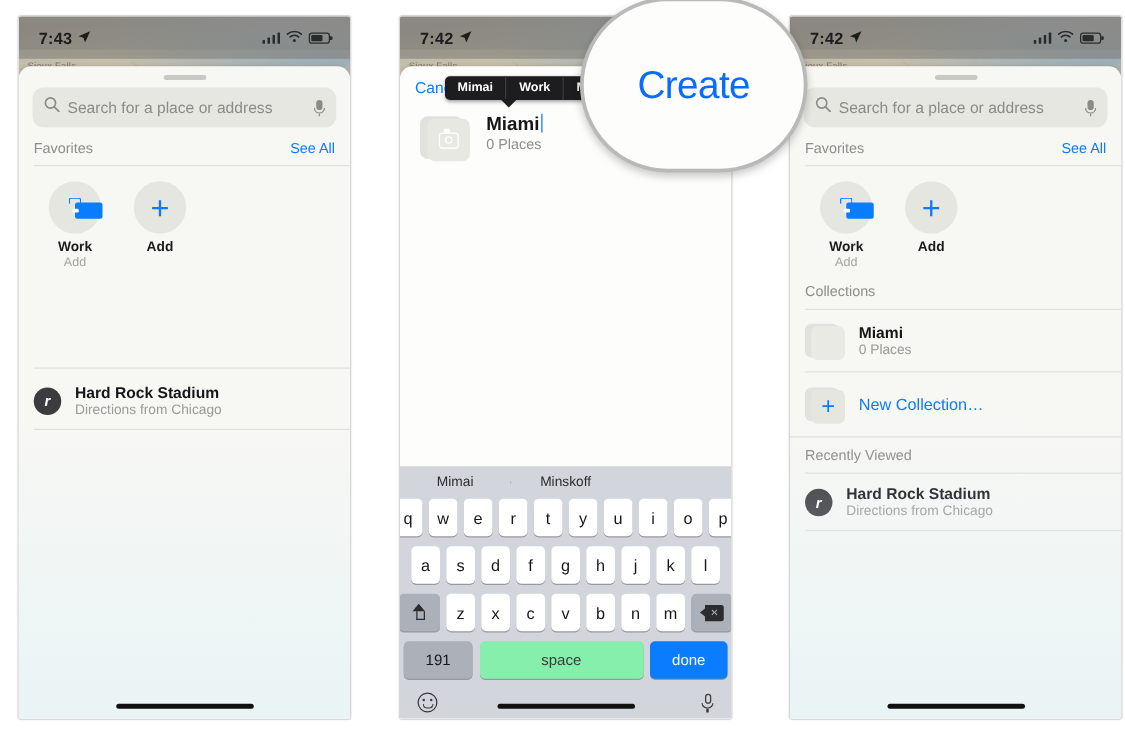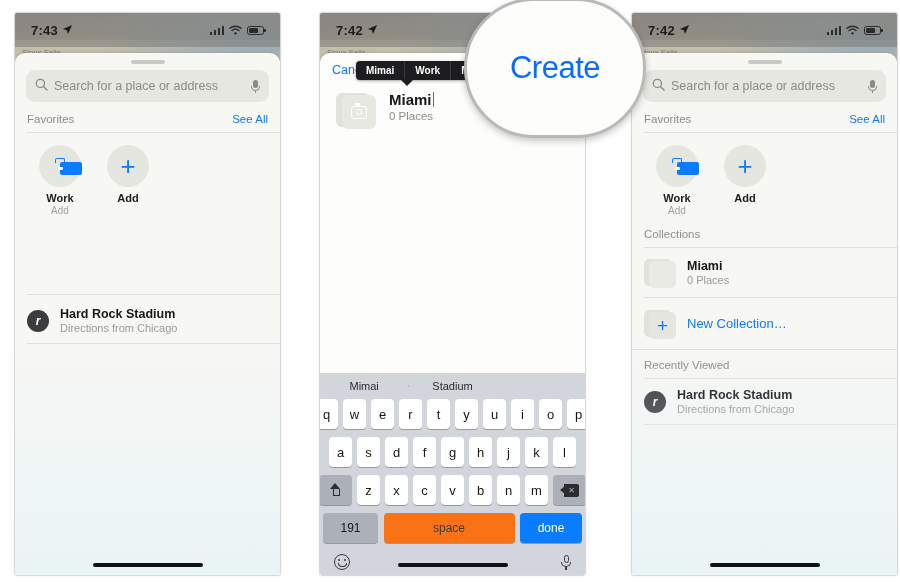--- a/index.html
+++ b/index.html
@@ -199,21 +199,21 @@
   .krow { display:flex; justify-content:center; gap:5.5px; margin-bottom:8px; padding:0 3px; }
   .key {
     height:30px; min-width:22.5px; flex:1; background:#fff; border-radius:4px;
     display:flex; align-items:center; justify-content:center;
     font-size:13px; color:#17171a; box-shadow:0 1px 0 rgba(0,0,0,0.28);
   }
   .krow.r2 { padding:0 14px; }
   .krow.r3 { padding:0 3px; }
   .key.wide { flex:0 0 33px; background:#abb0b9; }
   .key.num { flex:0 0 55px; background:#abb0b9; font-size:12px; }
-  .key.space { flex:1; background:#f97316; font-size:12px; color:#3a3a3c; }
+  .key.space { flex:1; background:#86efac; font-size:12px; color:#3a3a3c; }
   .key.done { flex:0 0 62px; background:#0a7cff; color:#fff; font-size:12px; font-weight:normal; }
   .krow.bottom { margin-bottom:4px; }
   .kbfoot { display:flex; align-items:center; justify-content:space-between; padding:2px 14px 0; height:28px; }
   .emoji { width:16px; height:16px; border:1.4px solid #3a3a3c; border-radius:50%; position:relative; }
   .emoji::before { content:""; position:absolute; left:3px; top:4px; width:2px; height:2px; border-radius:50%; background:#3a3a3c;
                    box-shadow:6px 0 0 #3a3a3c; }
   .emoji::after { content:""; position:absolute; left:3.2px; top:7.5px; width:7px; height:3.5px;
                   border:1.3px solid #3a3a3c; border-top:none; border-radius:0 0 6px 6px; }
   .mic2 { width:10px; height:15px; position:relative; }
   .mic2 .cap { position:absolute; top:0; left:2.5px; width:5px; height:8px; border-radius:3px; border:1.3px solid #3a3a3c; }
@@ -438,21 +438,21 @@
 
       <div class="predict">
         <span class="pitem">Mimai</span>
         <span class="pitem">Work</span>
         <span class="pitem">Mi</span>
       </div>
 
       <div class="keyboard">
         <div class="suggbar">
           <span class="sugg">Mimai</span>
-          <span class="sugg">Stadium</span>
+          <span class="sugg">Minskoff</span>
           <span class="sugg"></span>
         </div>
 
         <div class="krow r1">
           <span class="key">q</span>
           <span class="key">w</span>
           <span class="key">e</span>
           <span class="key">r</span>
           <span class="key">t</span>
           <span class="key">y</span>

